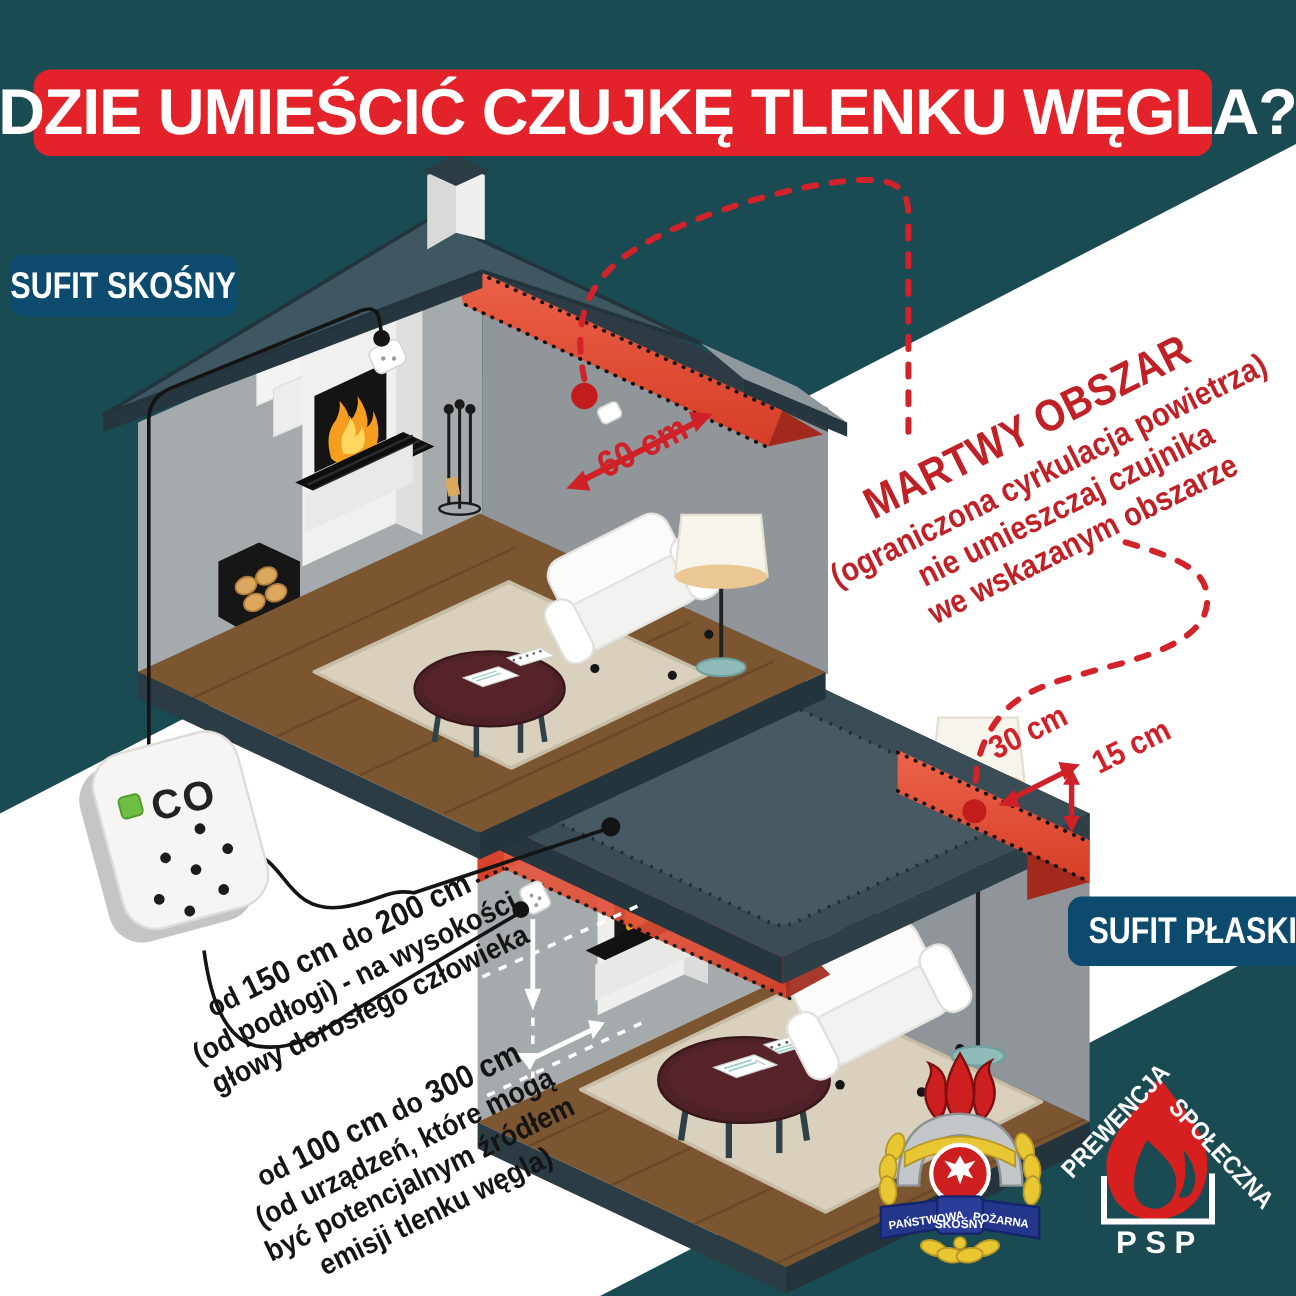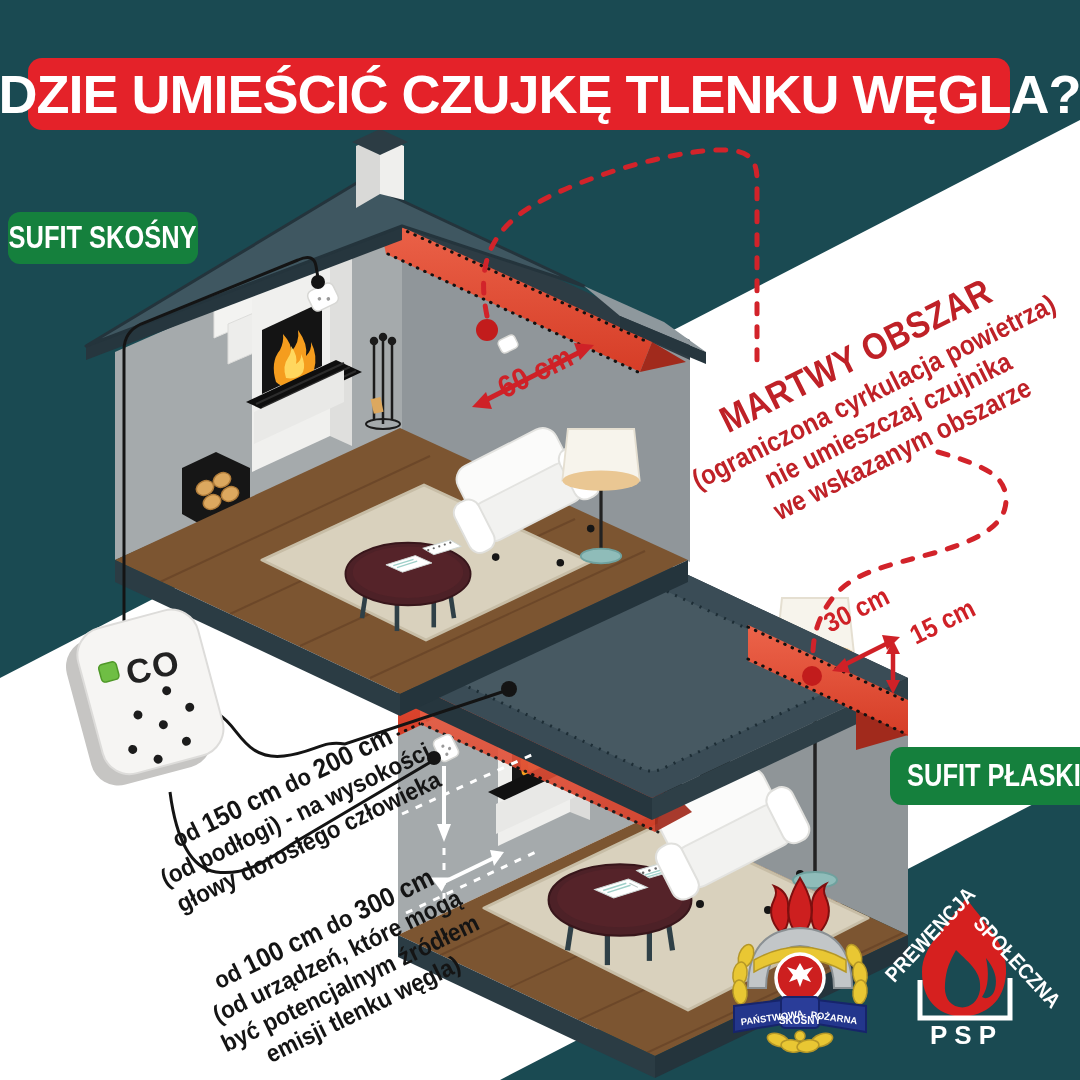--- a/index.html
+++ b/index.html
@@ -11,21 +11,21 @@
   #scene{position:absolute;left:0;top:0;z-index:1;}
   .txt{position:absolute;z-index:3;}
   .cond{display:inline-block;transform:scaleX(0.82);transform-origin:center;}
   
   .banner{
     left:28px;top:58px;width:982px;height:72px;background:#e42229;border-radius:14px;
     display:flex;align-items:center;justify-content:center;
   }
   .banner span{color:#fff;font-weight:800;font-size:54px;letter-spacing:-1px;white-space:nowrap;}
   
-  .chip{background:#15803d;color:#fff;font-weight:800;display:flex;align-items:center;justify-content:center;}
+  .chip{background:#0c4a6e;color:#fff;font-weight:800;display:flex;align-items:center;justify-content:center;}
   .chip span{font-size:31px;white-space:nowrap;}
   .chip1{left:8px;top:212px;width:190px;height:52px;border-radius:12px;}
   .chip2{left:890px;top:747px;width:208px;height:58px;border-radius:12px 0 0 12px;}
   
   .martwy{
     left:648px;top:330px;width:460px;text-align:center;color:#bf2127;font-weight:800;
     transform:rotate(-26.5deg) scaleX(0.88);transform-origin:center;line-height:1.16;
   }
   .martwy .t1{font-size:37px;letter-spacing:0.5px;margin-bottom:2px;}
   .martwy .t2{font-size:27.5px;}

